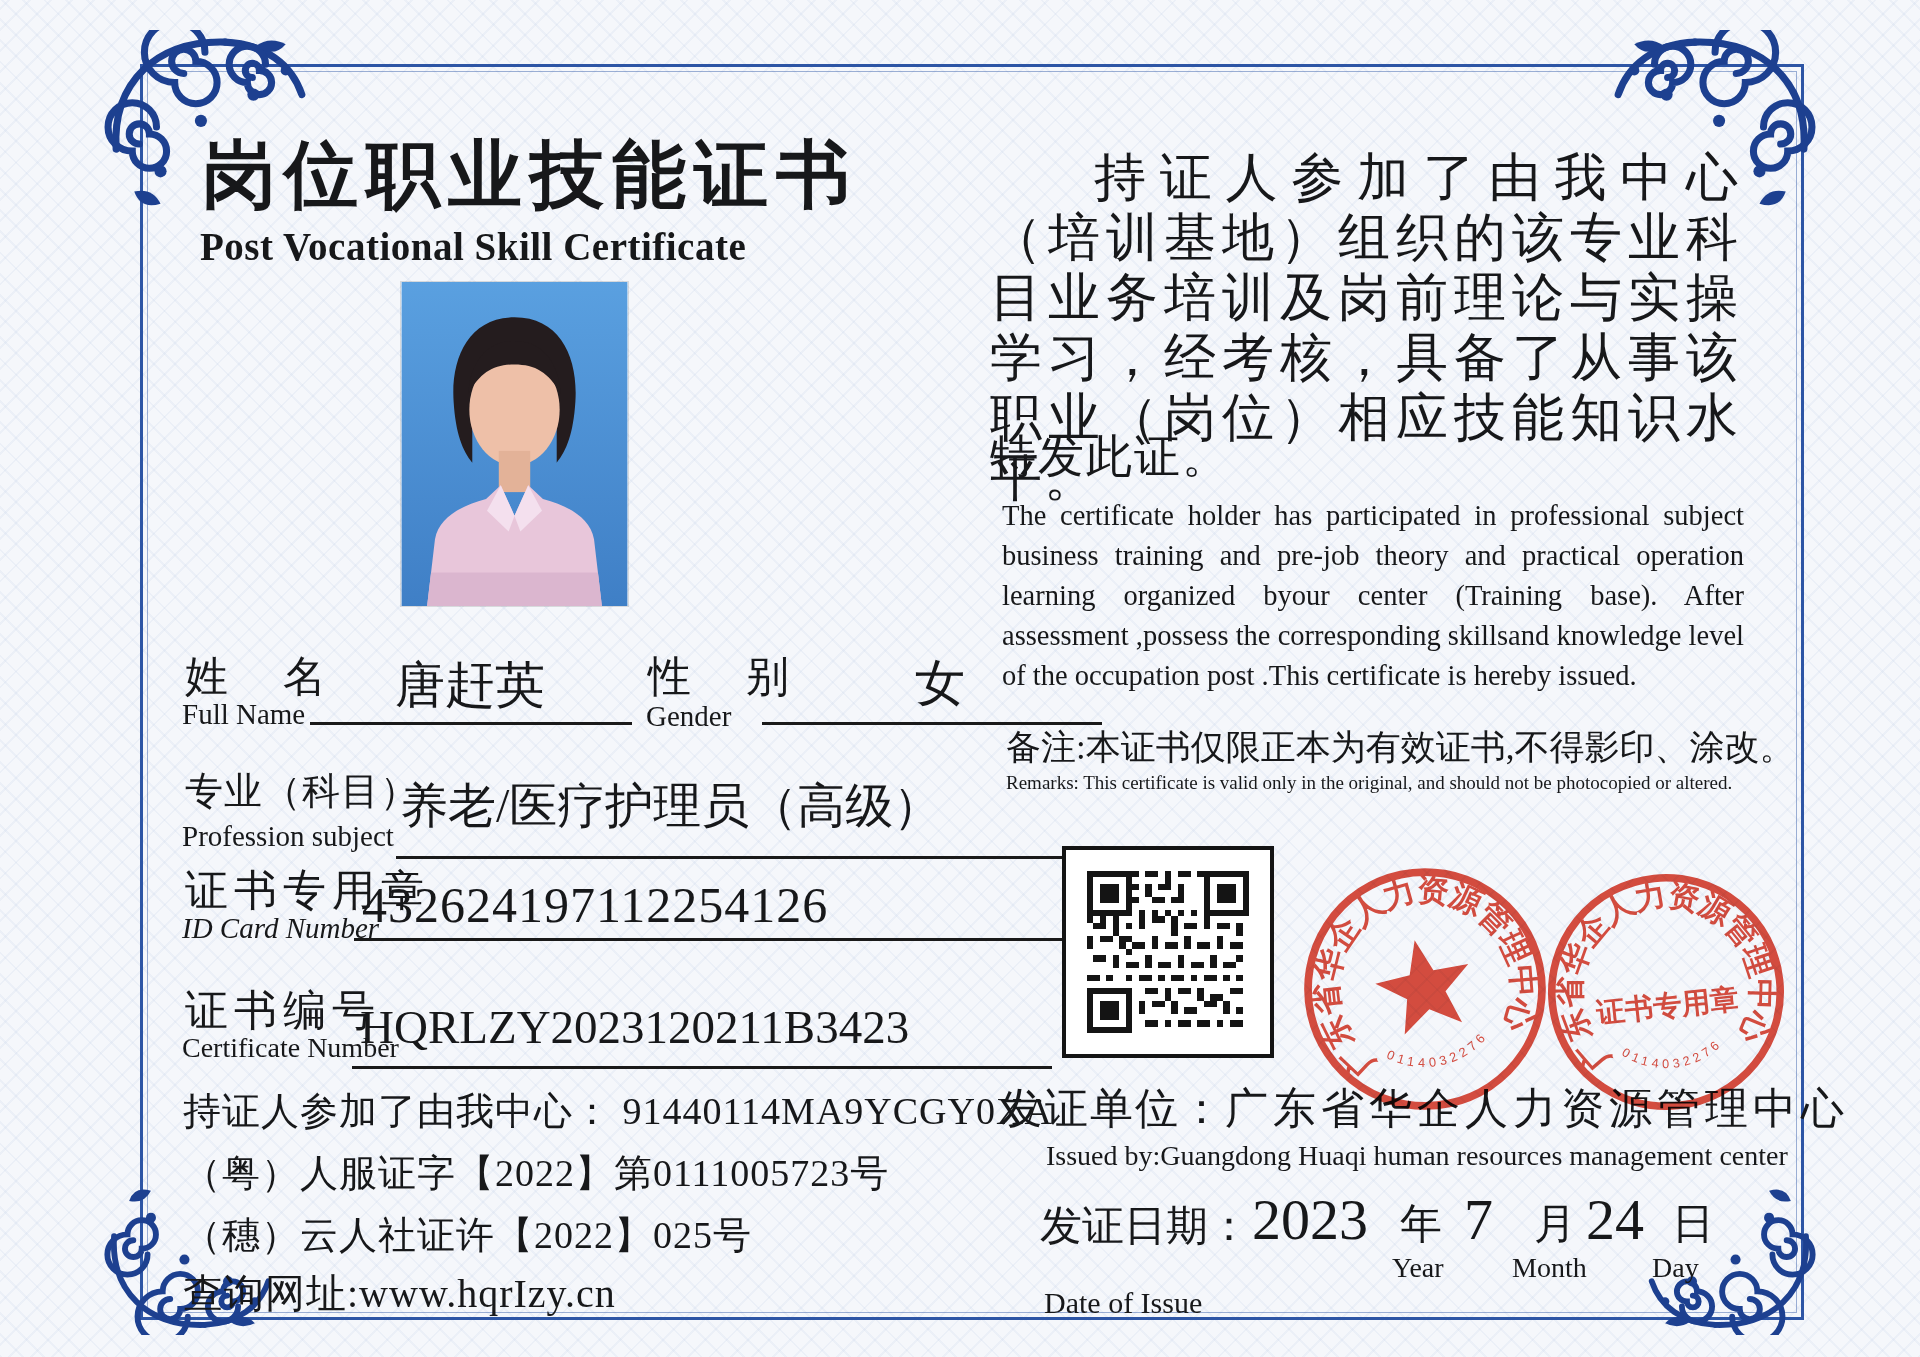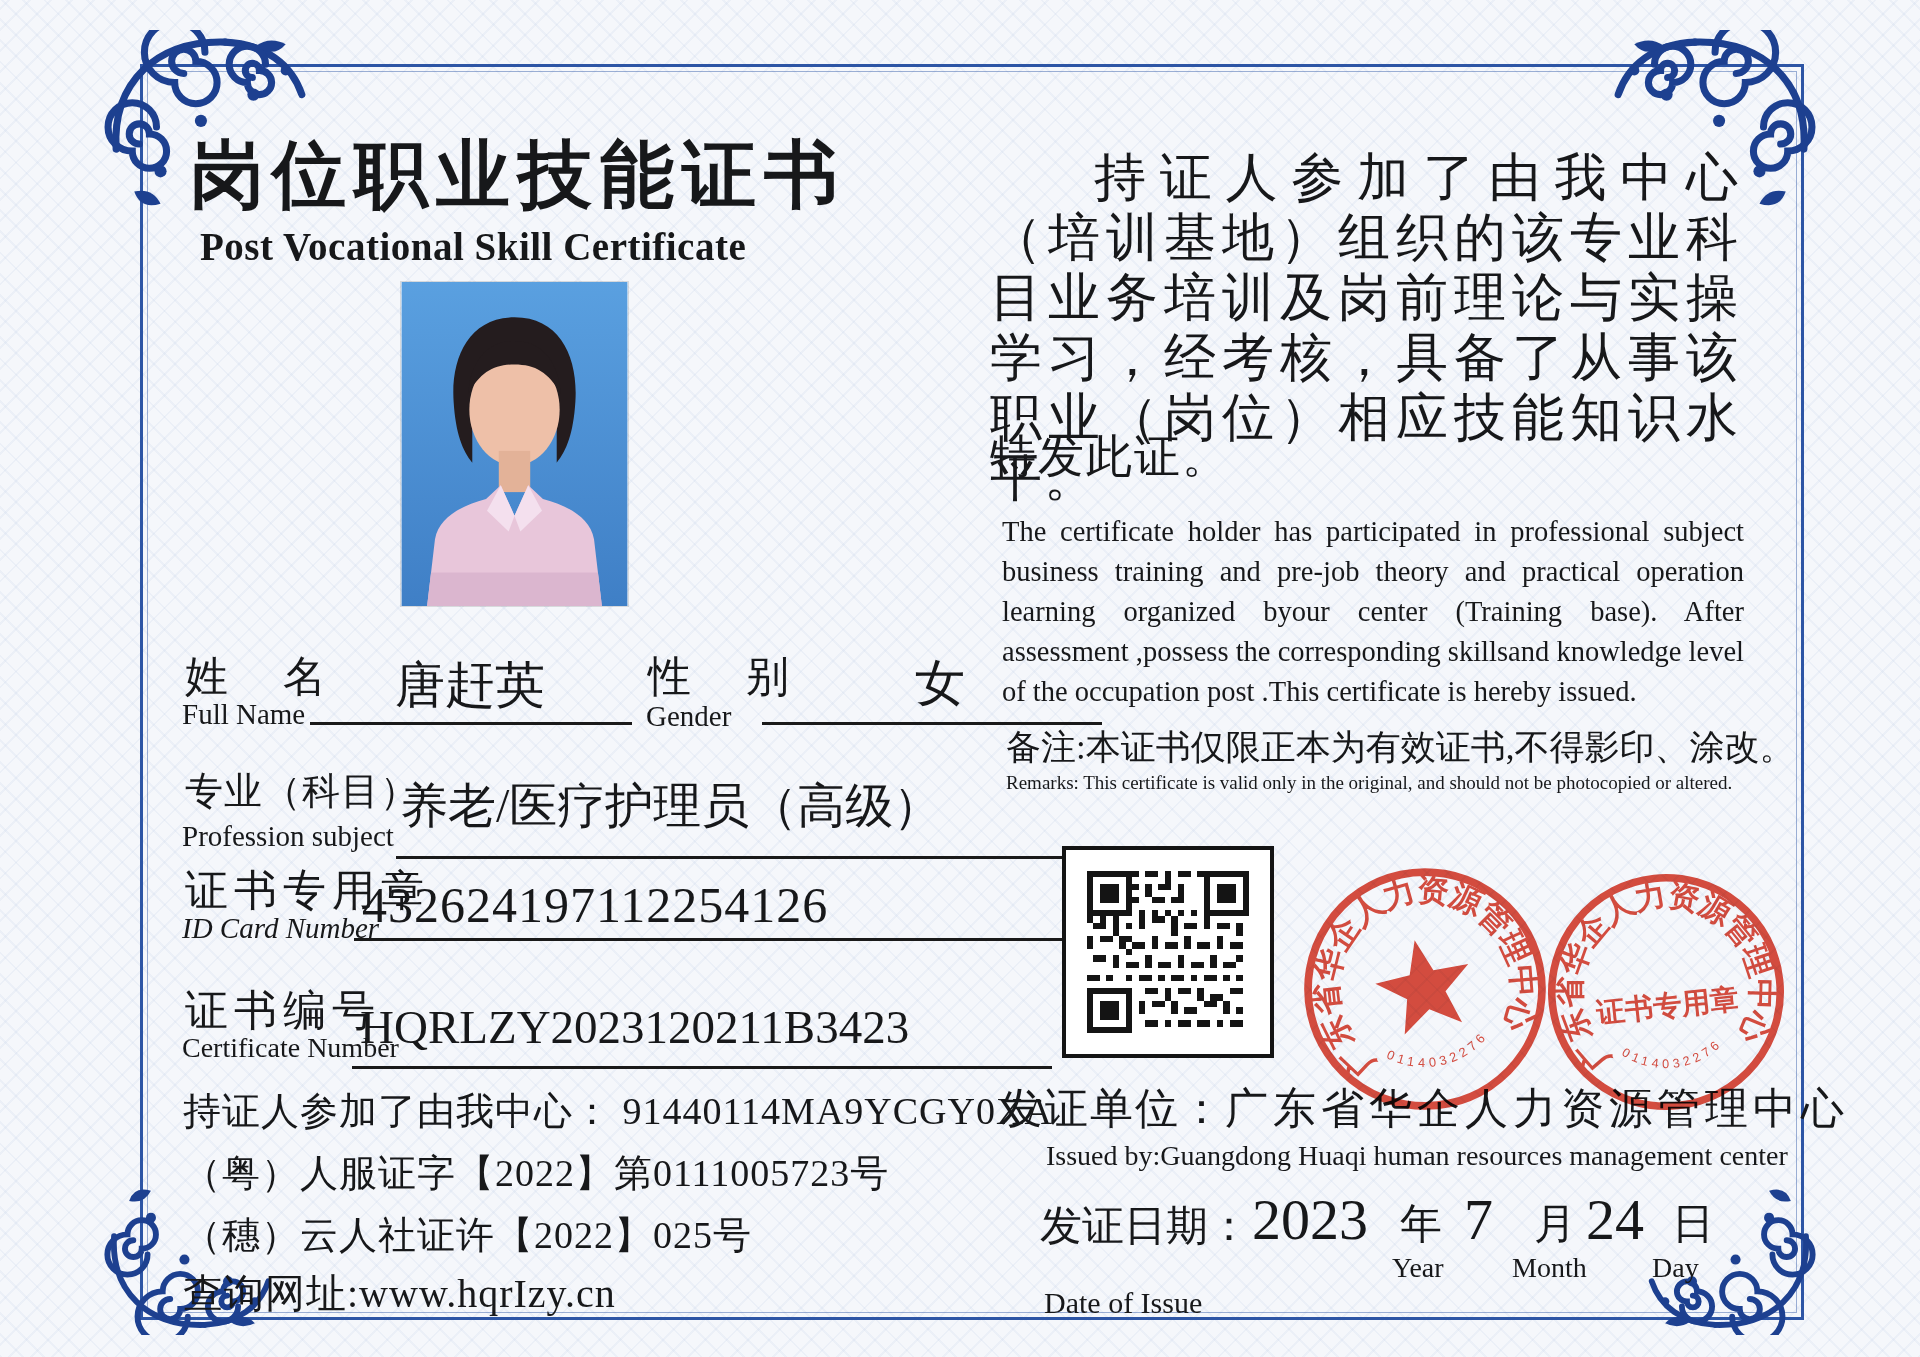--- a/index.html
+++ b/index.html
@@ -15,35 +15,35 @@
   .abs{position:absolute;}
   
   .frame{left:140px;top:64px;width:1658px;height:1250px;border:3px solid #2d55a5;}
   .frame::after{content:"";position:absolute;inset:4px;border:1px solid rgba(45,85,165,.45);}
   .corner{width:212px;height:212px;}
   .corner.tl{left:104px;top:30px;}
   .corner.tr{right:104px;top:30px;transform:scaleX(-1);}
   .corner.bl{left:104px;bottom:22px;width:176px;height:176px;transform:scaleY(-1);}
   .corner.br{right:104px;bottom:22px;width:176px;height:176px;transform:scale(-1,-1);}
   
-  .title-cn{left:190px;top:126px;font-size:74px;font-weight:700;letter-spacing:8px;white-space:nowrap;}
+  .title-cn{left:202px;top:126px;font-size:74px;font-weight:700;letter-spacing:8px;white-space:nowrap;}
   .title-en{left:200px;top:224px;font-size:39px;font-weight:600;letter-spacing:.5px;white-space:nowrap;}
   
   .photo{left:401px;top:282px;width:227px;height:324px;box-shadow:0 0 0 1px rgba(0,0,0,.12);}
   
   .flabel{font-size:43px;letter-spacing:6px;white-space:nowrap;}
   .flabel-en{font-size:29px;font-family:"Liberation Serif","DejaVu Serif",serif;white-space:nowrap;}
   .fvalue{font-size:50px;white-space:nowrap;}
   .ul{height:0;border-bottom:3px solid #1a1a1a;}
   
   .info{font-size:38px;white-space:nowrap;letter-spacing:1px;}
   
   .para-cn{left:990px;top:148px;width:750px;font-size:52px;line-height:60px;text-indent:2em;text-align:justify;letter-spacing:2px;}
   .closing{left:990px;top:426px;font-size:46px;letter-spacing:2px;}
-  .para-en{left:1002px;top:496px;width:742px;font-size:28.5px;line-height:40px;text-align:justify;margin-top:16px;}
+  .para-en{left:1002px;top:496px;width:742px;font-size:28.5px;line-height:40px;text-align:justify;}
   .remark-cn{left:1006px;top:724px;font-size:35px;white-space:nowrap;}
   .remark-en{left:1006px;top:772px;font-size:19px;white-space:nowrap;letter-spacing:0;}
   
   .qr{left:1062px;top:846px;width:188px;height:188px;background:#fff;border:4px solid #141414;padding:8px;}
   .qr svg{width:100%;height:100%;display:block;}
   
   .issuer-cn{left:1000px;top:1080px;font-size:43px;white-space:nowrap;letter-spacing:2px;z-index:2;}
   .issuer-en{left:1046px;top:1140px;font-size:28px;white-space:nowrap;z-index:2;}
   .date-cn{font-size:42px;white-space:nowrap;}
   .date-en{font-size:28px;white-space:nowrap;}

